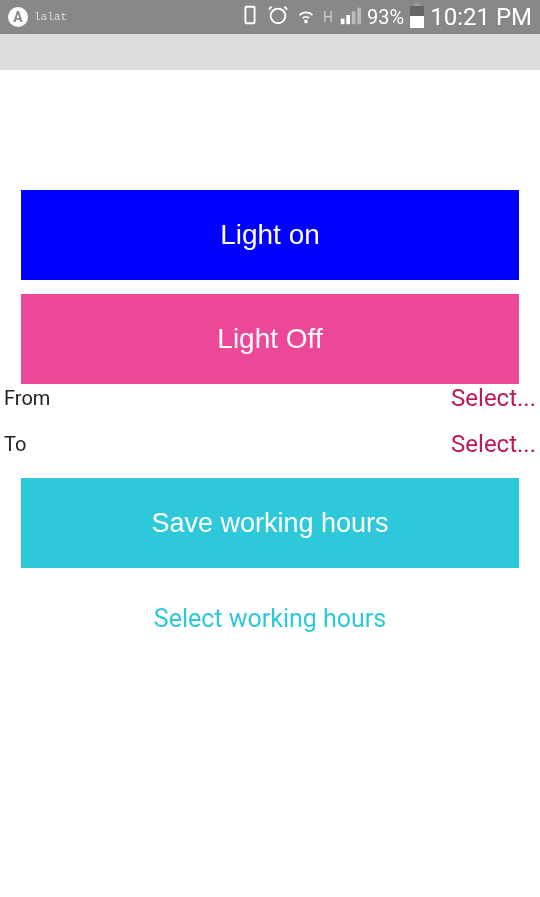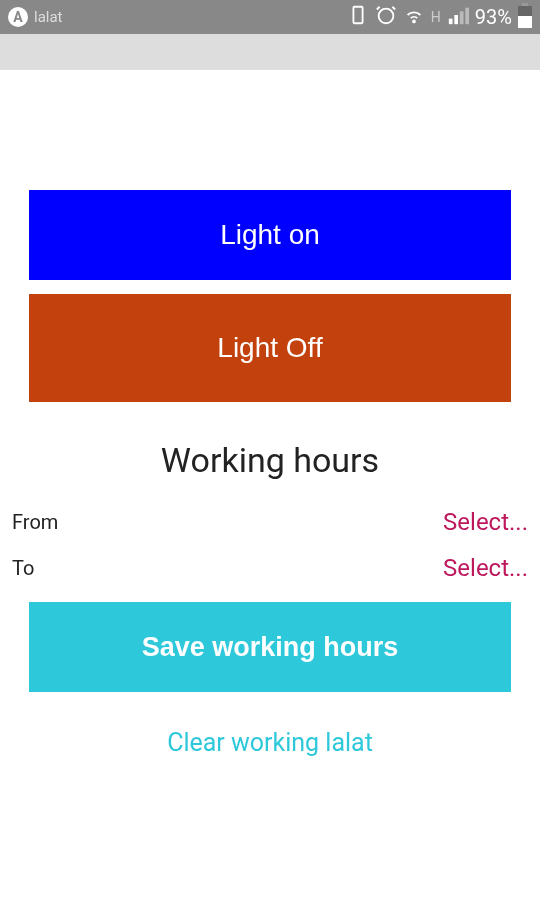--- a/index.html
+++ b/index.html
@@ -45,45 +45,45 @@
       justify-content: center;
       color: #888888;
       font-weight: bold;
       font-size: 14px;
     }
     .action-bar {
       height: 36px;
       background: #dddddd;
     }
     .content {
-      padding: 0 8px;
+      padding: 0 0;
     }
     .spacer-top {
       height: 120px;
     }
     .light-on-btn {
       background: #0000ff;
       color: #ffffff;
       width: calc(100% - 42px);
       margin: 0 21px 14px 21px;
       height: 90px;
       display: flex;
       align-items: center;
       justify-content: center;
       font-size: 28px;
       font-weight: 400;
       border: none;
       cursor: pointer;
     }
     .light-off-btn {
-      background: #c2410c;
+      background: #ec4899;
       color: #ffffff;
       width: calc(100% - 42px);
       margin: 0 21px 0 21px;
-      height: 108px;
+      height: 90px;
       display: flex;
       align-items: center;
       justify-content: center;
       font-size: 28px;
       font-weight: 400;
       border: none;
       cursor: pointer;
     }
     .working-hours-title {
       text-align: center;
@@ -113,34 +113,35 @@
     .save-btn {
       background: #2ec8db;
       color: #ffffff;
       width: calc(100% - 42px);
       margin: 20px 21px 0 21px;
       height: 90px;
       display: flex;
       align-items: center;
       justify-content: center;
       font-size: 27px;
-      font-weight: 700;
+      font-weight: 400;
       border: none;
       cursor: pointer;
     }
     .clear-link {
       text-align: center;
       color: #2ec8db;
       font-size: 25px;
       margin-top: 36px;
       cursor: pointer;
     }
     .tiny-text {
-      font-size: 15px;
+      font-size: 11px;
       color: #dddddd;
+      font-family: Liberation Mono, monospace;
     }
     .battery-icon {
       width: 14px;
       height: 22px;
       background: linear-gradient(to top, #ffffff 54%, #666666 54%);
       position: relative;
     }
     .battery-icon::before {
       content: '';
       position: absolute;
@@ -181,48 +182,48 @@
     <span>
       <svg width="22" height="22" viewBox="0 0 24 24">
           <rect x="2" y="16" width="4" height="6" fill="#ffffff"></rect>
           <rect x="8" y="12" width="4" height="10" fill="#ffffff"></rect>
           <rect x="14" y="8" width="4" height="14" fill="#bbbbbb"></rect>
           <rect x="20" y="4" width="4" height="18" fill="#bbbbbb"></rect>
         </svg>
     </span>
     <span style="font-size:20px;">93%</span>
     <span class="battery-icon"></span>
+    <span style="font-size:24px;">10:21 PM</span>
   </div>
 </div>
 
 <div class="action-bar"></div>
 
 <div class="content">
   <div class="spacer-top"></div>
 
   <button class="light-on-btn">
     <span>Light on</span>
   </button>
 
   <button class="light-off-btn">
     <span>Light Off</span>
   </button>
 
-  <h2 class="working-hours-title">Working hours</h2>
 
   <div class="time-row">
     <span class="time-label">From</span>
     <span class="time-select">Select...</span>
   </div>
 
   <div class="time-row">
     <span class="time-label">To</span>
     <span class="time-select">Select...</span>
   </div>
 
   <button class="save-btn">
     <span>Save working hours</span>
   </button>
 
   <div class="clear-link">
-    <span>Clear working lalat</span>
+    <span>Select working hours</span>
   </div>
 </div>
 
 </body></html>

